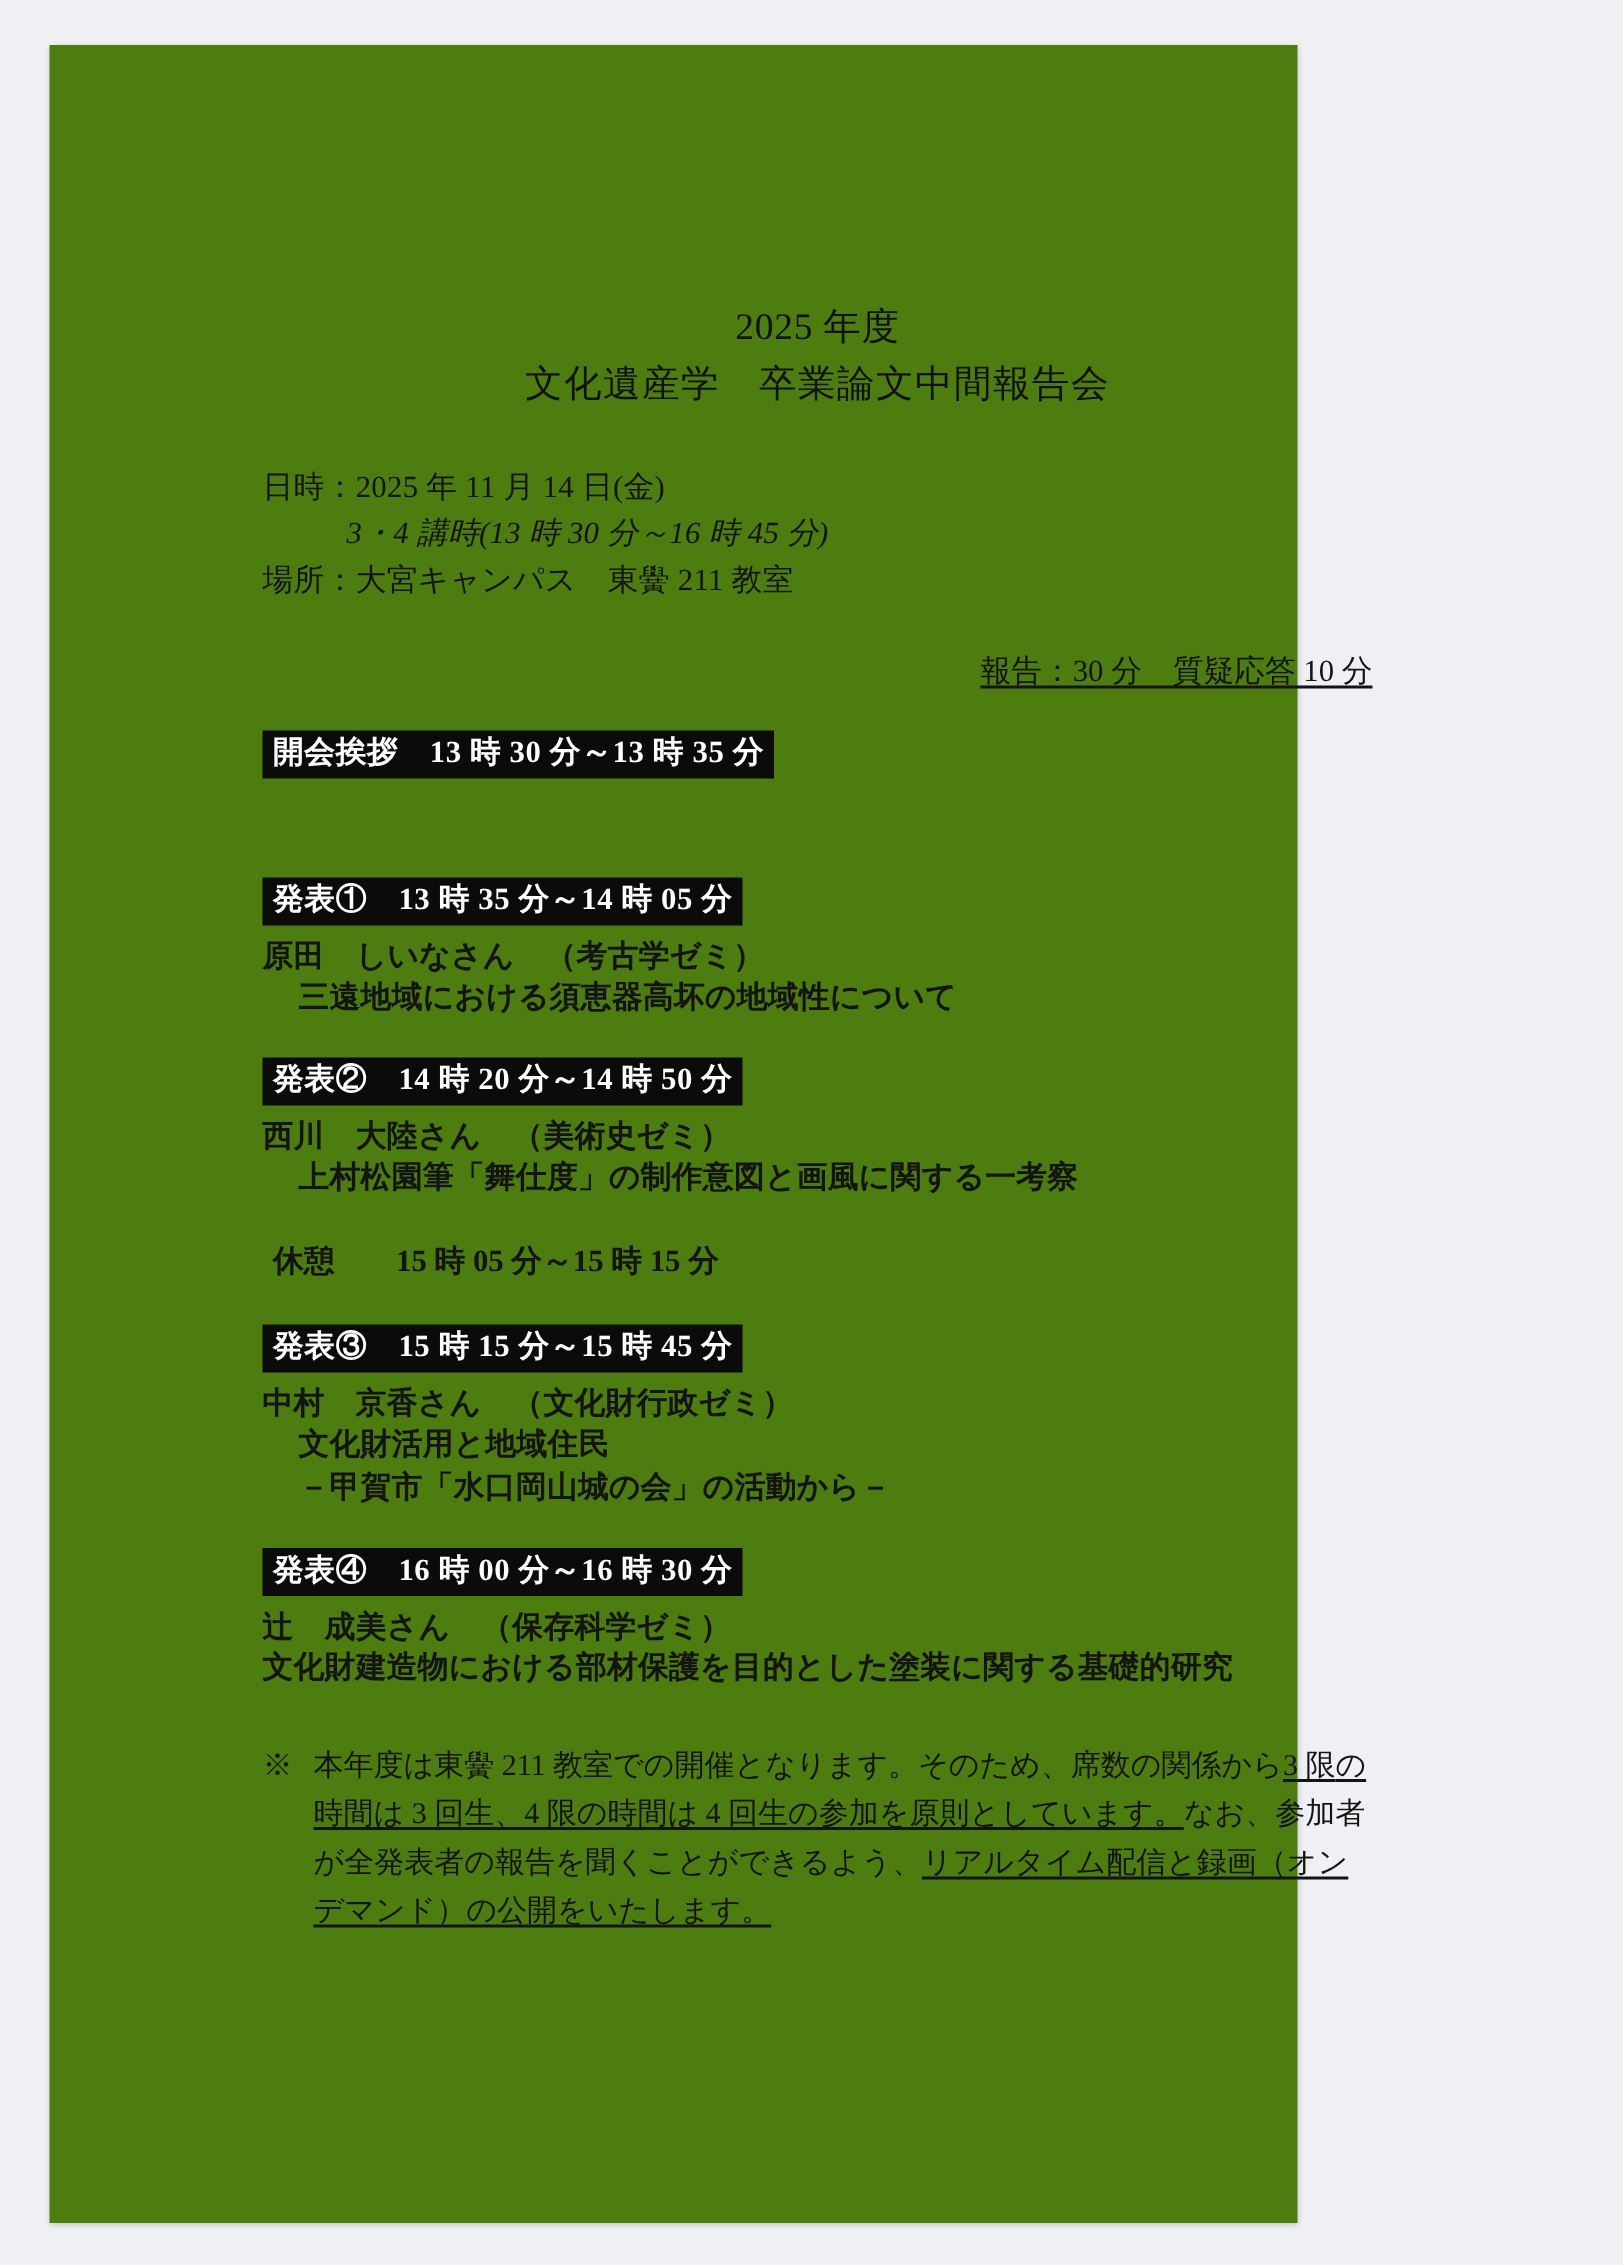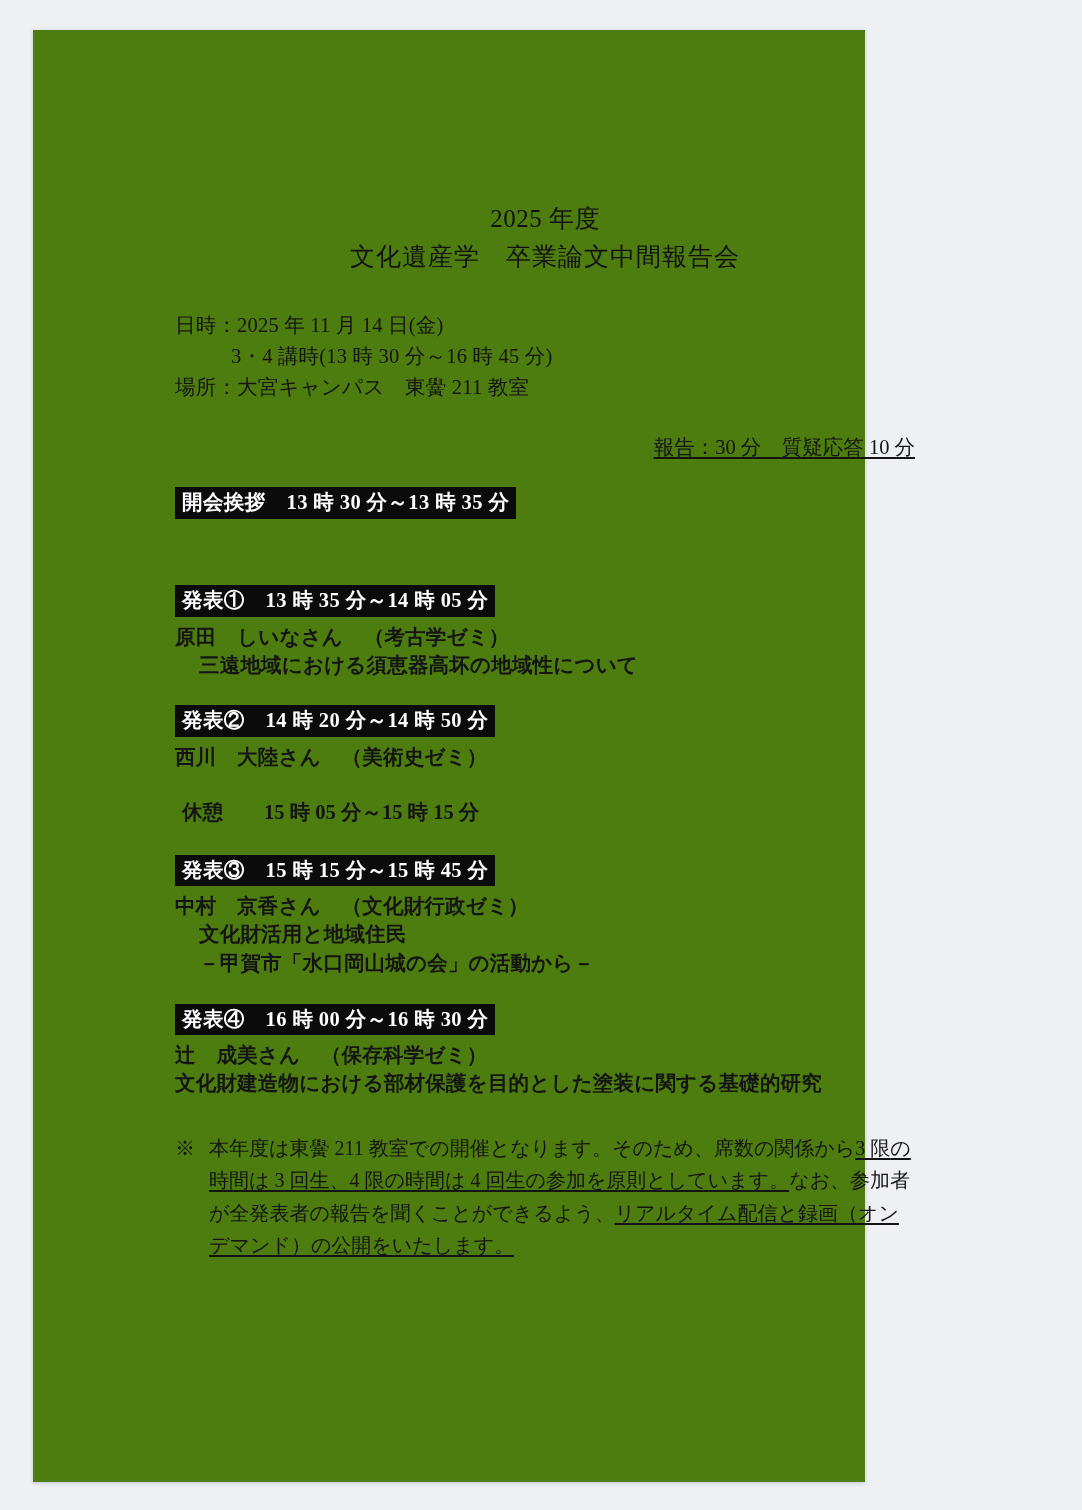--- a/index.html
+++ b/index.html
@@ -41,20 +41,21 @@
   }
   .info {
     margin-top: 34px;
     font-size: 20.5px;
     line-height: 1.52;
     color: #141414;
     letter-spacing: 0.2px;
   }
   .info .indent {
     padding-left: 56px;
+    font-style: italic;
   }
   .note-right {
     margin-top: 30px;
     text-align: right;
     font-size: 20.5px;
     color: #141414;
   }
   .note-right span.u {
     text-decoration: underline;
     text-underline-offset: 3px;
@@ -147,20 +148,21 @@
 
     <div class="block">
       <span class="hl">発表①　13 時 35 分～14 時 05 分</span>
       <div class="presenter">原田　しいなさん　（考古学ゼミ）</div>
       <div class="topic ind">三遠地域における須恵器高坏の地域性について</div>
     </div>
 
     <div class="block">
       <span class="hl">発表②　14 時 20 分～14 時 50 分</span>
       <div class="presenter">西川　大陸さん　（美術史ゼミ）</div>
+      <div class="topic ind">上村松園筆「舞仕度」の制作意図と画風に関する一考察</div>
     </div>
 
     <div class="block">
       <span class="plain-head">休憩　　15 時 05 分～15 時 15 分</span>
     </div>
 
     <div class="block">
       <span class="hl">発表③　15 時 15 分～15 時 45 分</span>
       <div class="presenter">中村　京香さん　（文化財行政ゼミ）</div>
       <div class="topic ind">文化財活用と地域住民</div>

